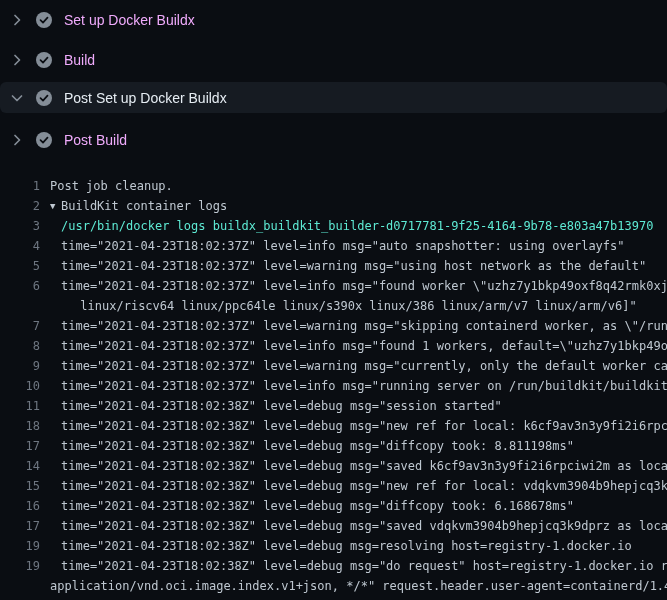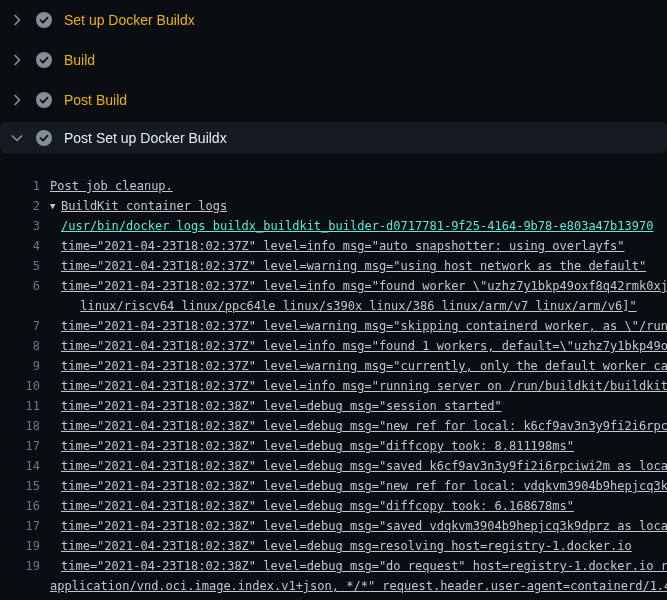--- a/index.html
+++ b/index.html
@@ -11,21 +11,21 @@
     position: relative;
   }
 
   
   .steps { }
   .step {
     height: 40px;
     display: flex;
     align-items: center;
     cursor: pointer;
-    color: #eab308;
+    color: #f0abfc;
     font-size: 14px;
   }
   .step.expanded {
     height: 31px;
     margin-top: 2px;
     margin-bottom: 7px;
     border-radius: 6px;
     background: #161b22;
     color: #e6edf3;
   }
@@ -59,21 +59,21 @@
     color: #6e7681;
     white-space: pre;
     cursor: pointer;
   }
   .content {
     margin-left: 10px;
     overflow: hidden;
     white-space: pre;
     flex: 1;
   }
-  .line { white-space: pre; text-decoration: underline; }
+  .line { white-space: pre; }
   .line.child { padding-left: 11px; }
   .line.cont { padding-left: 0; text-align: center; }
   .line.command { color: #5eead4; }
   .line.group { cursor: pointer; }
   .tri {
     display: inline-block;
     font-size: 9px;
     width: 11px;
     vertical-align: 1px;
   }
@@ -103,47 +103,47 @@
         </svg>
       </span>
       <span class="check">
         <svg width="16" height="16" viewBox="0 0 16 16">
           <circle cx="8" cy="8" r="8" fill="#848d97"></circle>
           <path d="M4.5 8.2 L7 10.6 L11.5 5.6" fill="none" stroke="#0a0d12" stroke-width="1.7" stroke-linecap="round" stroke-linejoin="round"></path>
         </svg>
       </span>
       <span class="step-label">Build</span>
     </div>
+    <div class="step expanded">
+      <span class="chev">
+        <svg width="16" height="16" viewBox="0 0 16 16">
+          <path d="M3.5 6 L8 10.5 L12.5 6" fill="none" stroke="#848d97" stroke-width="1.7" stroke-linecap="round" stroke-linejoin="round"></path>
+        </svg>
+      </span>
+      <span class="check">
+        <svg width="16" height="16" viewBox="0 0 16 16">
+          <circle cx="8" cy="8" r="8" fill="#848d97"></circle>
+          <path d="M4.5 8.2 L7 10.6 L11.5 5.6" fill="none" stroke="#0a0d12" stroke-width="1.7" stroke-linecap="round" stroke-linejoin="round"></path>
+        </svg>
+      </span>
+      <span class="step-label">Post Set up Docker Buildx</span>
+    </div>
     <div class="step">
       <span class="chev">
         <svg width="16" height="16" viewBox="0 0 16 16">
           <path d="M6 3.5 L10.5 8 L6 12.5" fill="none" stroke="#848d97" stroke-width="1.7" stroke-linecap="round" stroke-linejoin="round"></path>
         </svg>
       </span>
       <span class="check">
         <svg width="16" height="16" viewBox="0 0 16 16">
           <circle cx="8" cy="8" r="8" fill="#848d97"></circle>
           <path d="M4.5 8.2 L7 10.6 L11.5 5.6" fill="none" stroke="#0a0d12" stroke-width="1.7" stroke-linecap="round" stroke-linejoin="round"></path>
         </svg>
       </span>
       <span class="step-label">Post Build</span>
-    </div>
-    <div class="step expanded">
-      <span class="chev">
-        <svg width="16" height="16" viewBox="0 0 16 16">
-          <path d="M3.5 6 L8 10.5 L12.5 6" fill="none" stroke="#848d97" stroke-width="1.7" stroke-linecap="round" stroke-linejoin="round"></path>
-        </svg>
-      </span>
-      <span class="check">
-        <svg width="16" height="16" viewBox="0 0 16 16">
-          <circle cx="8" cy="8" r="8" fill="#848d97"></circle>
-          <path d="M4.5 8.2 L7 10.6 L11.5 5.6" fill="none" stroke="#0a0d12" stroke-width="1.7" stroke-linecap="round" stroke-linejoin="round"></path>
-        </svg>
-      </span>
-      <span class="step-label">Post Set up Docker Buildx</span>
     </div>
   </div>
 <div class="log">
     <div class="row">
       <div class="num">1</div>
       <div class="content"><div class="line">Post job cleanup.</div></div>
     </div>
     <div class="row">
       <div class="num">2</div>
       <div class="content"><div class="line group"><span class="tri">▼</span><span>BuildKit container logs</span></div></div>

